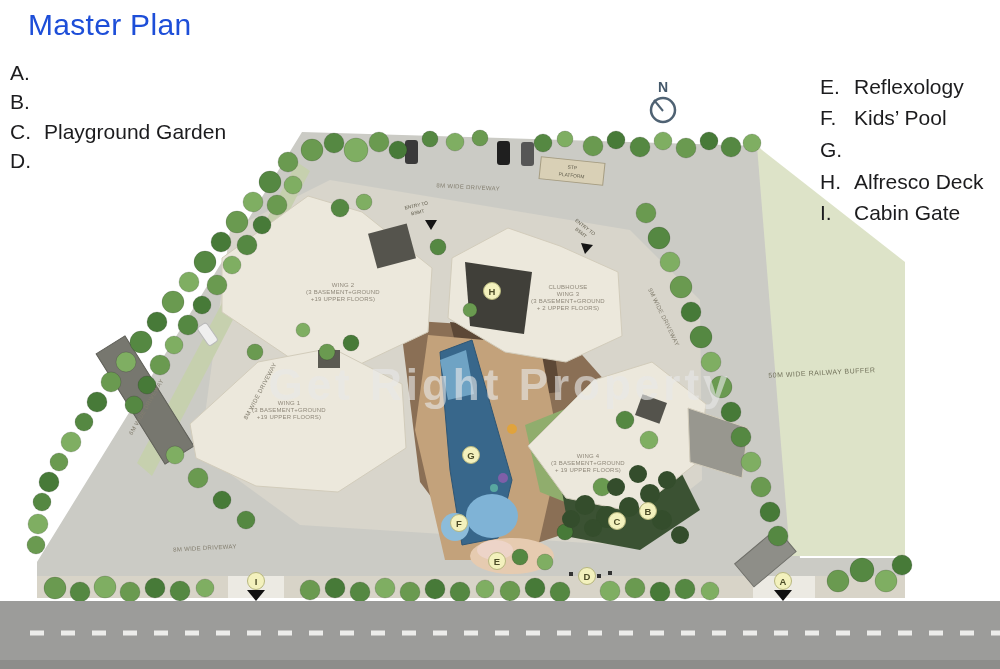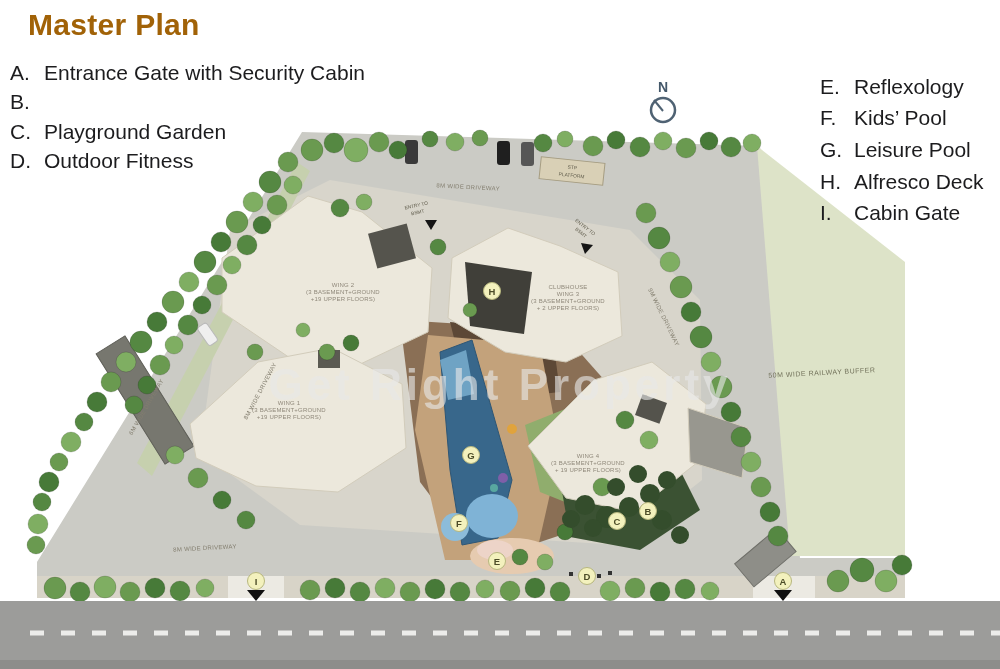--- a/index.html
+++ b/index.html
@@ -1,18 +1,18 @@
 <!DOCTYPE html>
 <html><head>
 <meta charset="utf-8">
 <style>
   html,body{margin:0;padding:0;width:1000px;height:669px;background:#ffffff;overflow:hidden;
     font-family:"Liberation Sans",sans-serif;}
   .stage{position:relative;width:1000px;height:669px;}
-  .title{position:absolute;left:28px;top:8px;font-size:30px;font-weight:700;color:#a16207;letter-spacing:.3px;}
+  .title{position:absolute;left:28px;top:8px;font-size:30px;font-weight:400;color:#1d4ed8;letter-spacing:.3px;}
   .legend{position:absolute;color:#1c1c1e;font-size:21px;}
   .legend .row{display:flex;}
   .legend-left{left:10px;top:58px;}
   .legend-left .row{height:29.5px;align-items:center;}
   .legend-right{left:820px;top:71px;}
   .legend-right .row{height:31.6px;align-items:center;}
   .legend .key{width:34px;flex:0 0 34px;}
   svg{position:absolute;left:0;top:0;}
   .planlabel{fill:#837e6f;font-size:6px;letter-spacing:.3px;}
   .winglabel{fill:#8f887a;font-size:6px;text-anchor:middle;letter-spacing:.2px;}
@@ -316,47 +316,44 @@
   </g>
 
   <text x="500" y="400" text-anchor="middle" font-size="44" font-weight="700" letter-spacing="4" fill="#e8e8e8" opacity="0.62">Get Right Property</text>
 </svg>
 
 <div class="title">Master Plan</div>
 
 <div class="legend legend-left">
   <div class="row">
     <span class="key">A.</span>
-    <span>Entrance Gate with Security Cabin</span>
       </div>
   <div class="row">
     <span class="key">B.</span>
       </div>
   <div class="row">
     <span class="key">C.</span>
     <span>Playground Garden</span>
       </div>
   <div class="row">
     <span class="key">D.</span>
-    <span>Outdoor Fitness</span>
       </div>
 </div>
 
 <div class="legend legend-right">
   <div class="row">
     <span class="key">E.</span>
     <span>Reflexology</span>
       </div>
   <div class="row">
     <span class="key">F.</span>
     <span>Kids’ Pool</span>
       </div>
   <div class="row">
     <span class="key">G.</span>
-    <span>Leisure Pool</span>
       </div>
   <div class="row">
     <span class="key">H.</span>
     <span>Alfresco Deck</span>
       </div>
   <div class="row">
     <span class="key">I.</span>
     <span>Cabin Gate</span>
       </div>
 </div>

